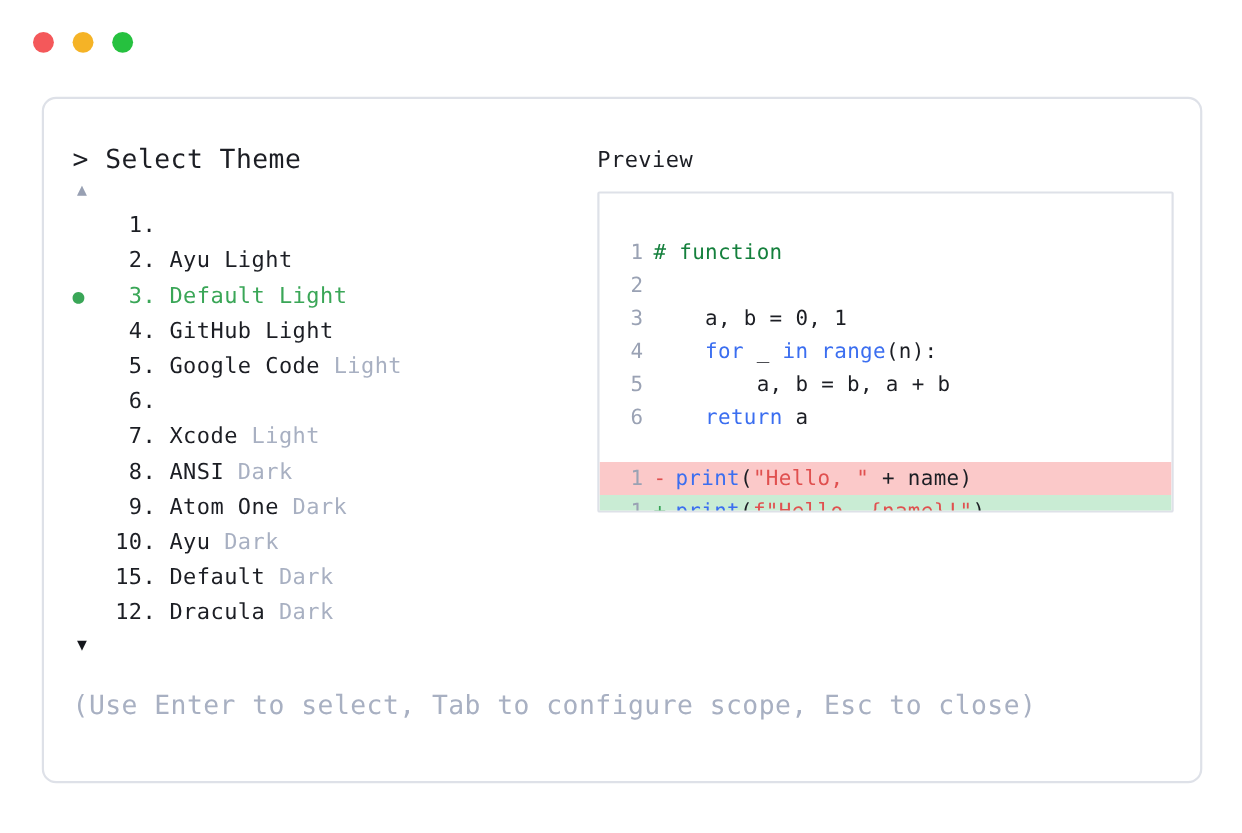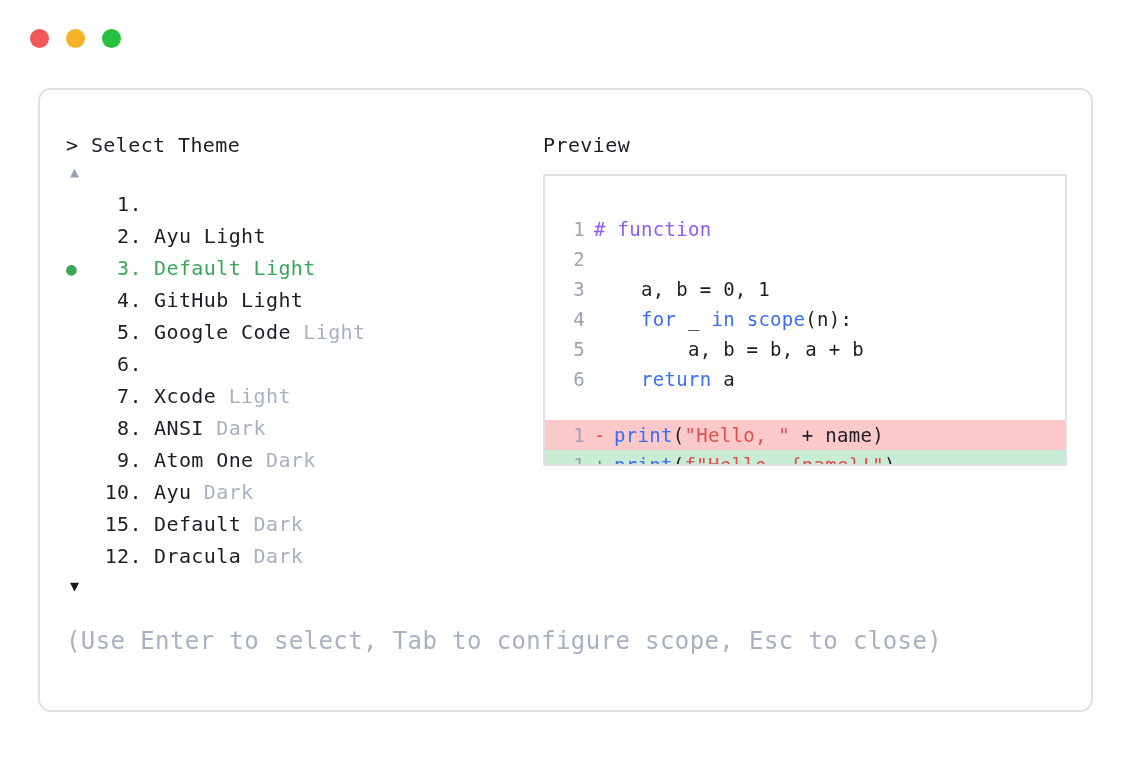--- a/index.html
+++ b/index.html
@@ -62,21 +62,21 @@
 
   
   .left-col {
     position: absolute;
     left: 26px;
     top: 42px;
     width: 480px;
   }
 
   .prompt-header {
-    font-size: 20px;
+    font-size: 24px;
     line-height: 26px;
     color: #1c1e24;
     letter-spacing: 0.4px;
     white-space: pre;
   }
 
   .scroll-arrow {
     font-size: 15px;
     line-height: 20px;
     height: 20px;
@@ -183,21 +183,21 @@
   .diff-line.add { background: #c9ecd4; }
   .sign {
     width: 20px;
     flex: 0 0 20px;
     text-align: left;
   }
   .sign.minus { color: #e0504f; }
   .sign.plus  { color: #35a354; }
 
   
-  .tok-comment { color: #8b5cf6; }
+  .tok-comment { color: #15803d; }
   .tok-keyword { color: #3b6ef0; }
   .tok-func    { color: #e0504f; }
   .tok-string  { color: #e0504f; }
   .tok-plain   { color: #1c1e24; }
   .tok-builtin { color: #3b6ef0; }
 
   
   .footer-hint {
     position: absolute;
     left: 26px;
@@ -247,21 +247,21 @@
       </div>
 
       <div class="right-col">
         <div class="preview-label">Preview</div>
 
         <div class="preview-box">
           <div class="code-block" id="code-block">
               <div class="code-line"><span class="ln">1</span><span class="code-text"><span class="tok-comment"># function</span></span></div>
               <div class="code-line"><span class="ln">2</span></div>
               <div class="code-line"><span class="ln">3</span><span class="code-text"><span class="tok-plain">    a, b = 0, 1</span></span></div>
-              <div class="code-line"><span class="ln">4</span><span class="code-text"><span class="tok-plain">    </span><span class="tok-keyword">for</span><span class="tok-plain"> _ </span><span class="tok-keyword">in</span><span class="tok-plain"> </span><span class="tok-builtin">scope</span><span class="tok-plain">(n):</span></span></div>
+              <div class="code-line"><span class="ln">4</span><span class="code-text"><span class="tok-plain">    </span><span class="tok-keyword">for</span><span class="tok-plain"> _ </span><span class="tok-keyword">in</span><span class="tok-plain"> </span><span class="tok-builtin">range</span><span class="tok-plain">(n):</span></span></div>
               <div class="code-line"><span class="ln">5</span><span class="code-text"><span class="tok-plain">        a, b = b, a + b</span></span></div>
               <div class="code-line"><span class="ln">6</span><span class="code-text"><span class="tok-plain">    </span><span class="tok-keyword">return</span><span class="tok-plain"> a</span></span></div>
             </div>
           <div class="diff-block" id="diff-block">
               <div class="diff-line del"><span class="ln">1</span><span class="sign minus">-</span><span class="code-text"><span class="tok-builtin">print</span><span class="tok-plain">(</span><span class="tok-string">"Hello, "</span><span class="tok-plain"> + name)</span></span></div>
               <div class="diff-line add"><span class="ln">1</span><span class="sign plus">+</span><span class="code-text"><span class="tok-builtin">print</span><span class="tok-plain">(</span><span class="tok-string">f"Hello, {name}!"</span><span class="tok-plain">)</span></span></div>
             </div>
         </div>
       </div>
 

